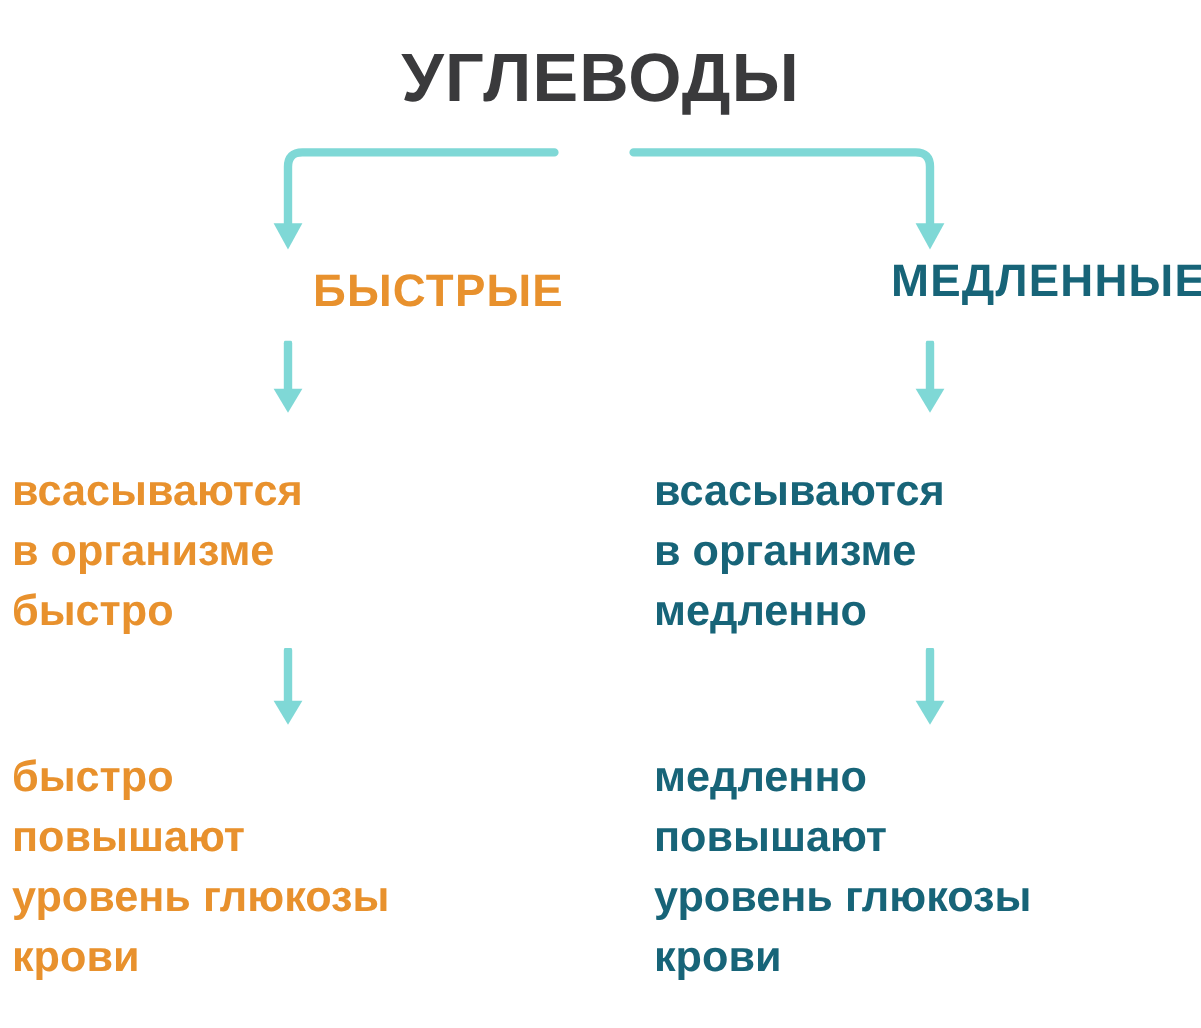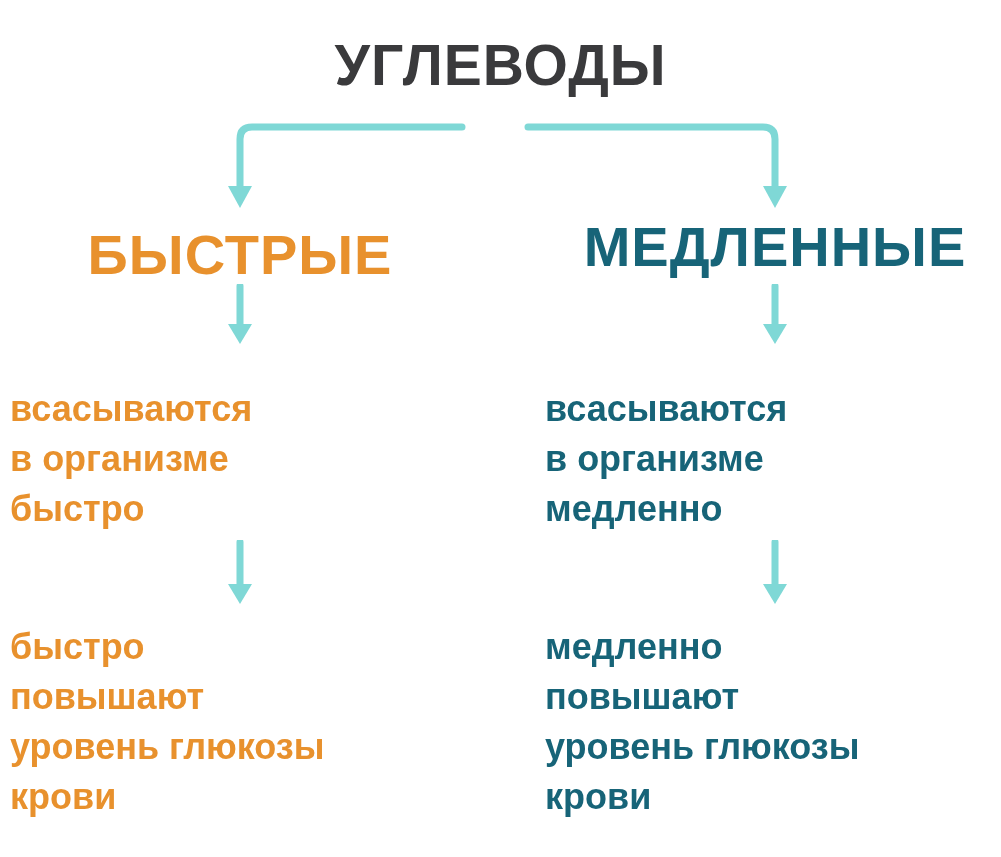--- a/index.html
+++ b/index.html
@@ -29,22 +29,22 @@
 
   .branch-connector {
     position: absolute;
     top: 118px;
     left: 0;
   }
 
   .branch-heading {
     position: absolute;
     width: 460px;
-    text-align: center;
-    font-size: 56px;
+    text-align: right;
+    font-size: 38px;
     font-weight: bold;
     letter-spacing: 1px;
   }
   .branch-heading.fast {
     left: 10px;
     top: 222px;
     color: var(--fast, #e8912d);
   }
   .branch-heading.slow {
     left: 545px;

